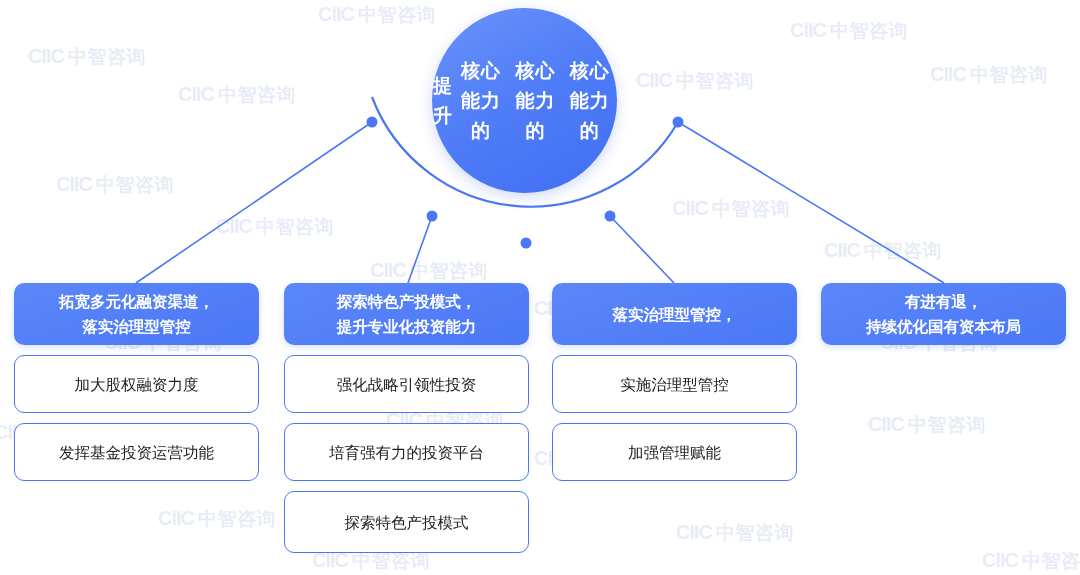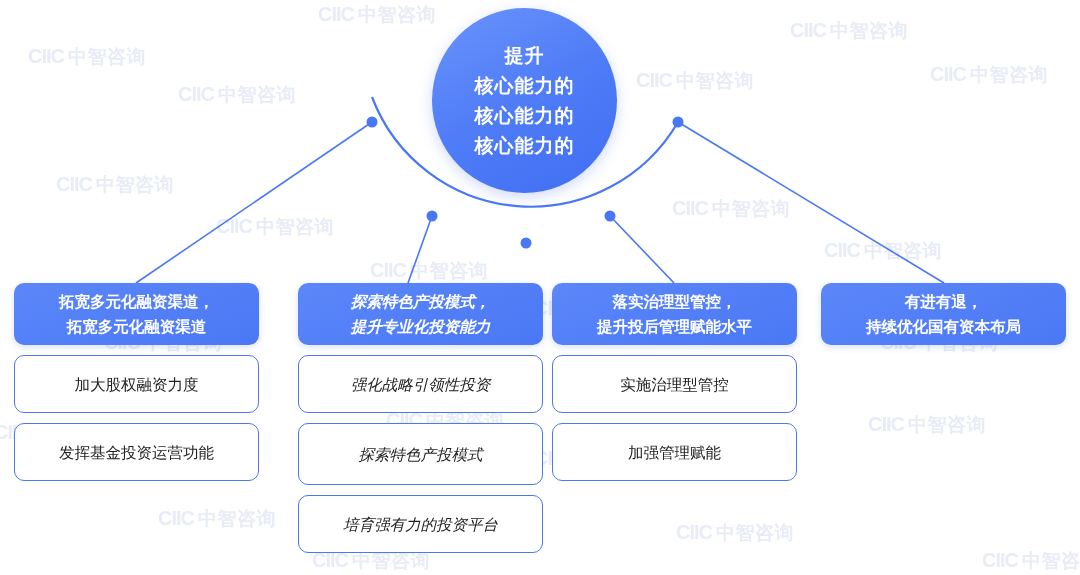--- a/index.html
+++ b/index.html
@@ -54,21 +54,21 @@
     position: absolute;
     left: 432px;
     top: 8px;
     width: 185px;
     height: 185px;
     border-radius: 50%;
     background: linear-gradient(150deg, #6a93fb 0%, #4f7cf7 50%, #3f6ef2 100%);
     box-shadow: 0 4px 14px rgba(70,110,230,0.25);
     color: #ffffff;
     display: flex;
-    flex-direction: column;
+    flex-direction: row;
     align-items: center;
     justify-content: center;
     z-index: 4;
   }
   .hub-line {
     font-size: 19px;
     font-weight: bold;
     line-height: 30px;
     letter-spacing: 1px;
     text-align: center;
@@ -169,50 +169,49 @@
   <div class="hub">
     <div class="hub-line">提升</div>
     <div class="hub-line">核心能力的</div>
     <div class="hub-line">核心能力的</div>
     <div class="hub-line">核心能力的</div>
   </div>
 
   <div class="col" style="left:14px; top:283px; width:245px;">
     <div class="head-box">
       <div>拓宽多元化融资渠道，</div>
-      <div>拓宽多元化融资渠道</div>
+      <div>落实治理型管控</div>
     </div>
     <div class="item-box">
       <div>加大股权融资力度</div>
     </div>
     <div class="item-box">
       <div>发挥基金投资运营功能</div>
     </div>
   </div>
 
-  <div class="col" style="left:298px; top:283px; width:245px;font-style:italic;">
+  <div class="col" style="left:284px; top:283px; width:245px;">
     <div class="head-box">
       <div>探索特色产投模式，</div>
       <div>提升专业化投资能力</div>
     </div>
     <div class="item-box">
       <div>强化战略引领性投资</div>
     </div>
+    <div class="item-box">
+      <div>培育强有力的投资平台</div>
+    </div>
     <div class="item-box tall">
       <div>探索特色产投模式</div>
     </div>
-    <div class="item-box">
-      <div>培育强有力的投资平台</div>
-    </div>
   </div>
 
   <div class="col" style="left:552px; top:283px; width:245px;">
     <div class="head-box">
       <div>落实治理型管控，</div>
-      <div>提升投后管理赋能水平</div>
     </div>
     <div class="item-box">
       <div>实施治理型管控</div>
     </div>
     <div class="item-box">
       <div>加强管理赋能</div>
     </div>
   </div>
 
   <div class="col" style="left:821px; top:283px; width:245px;">

